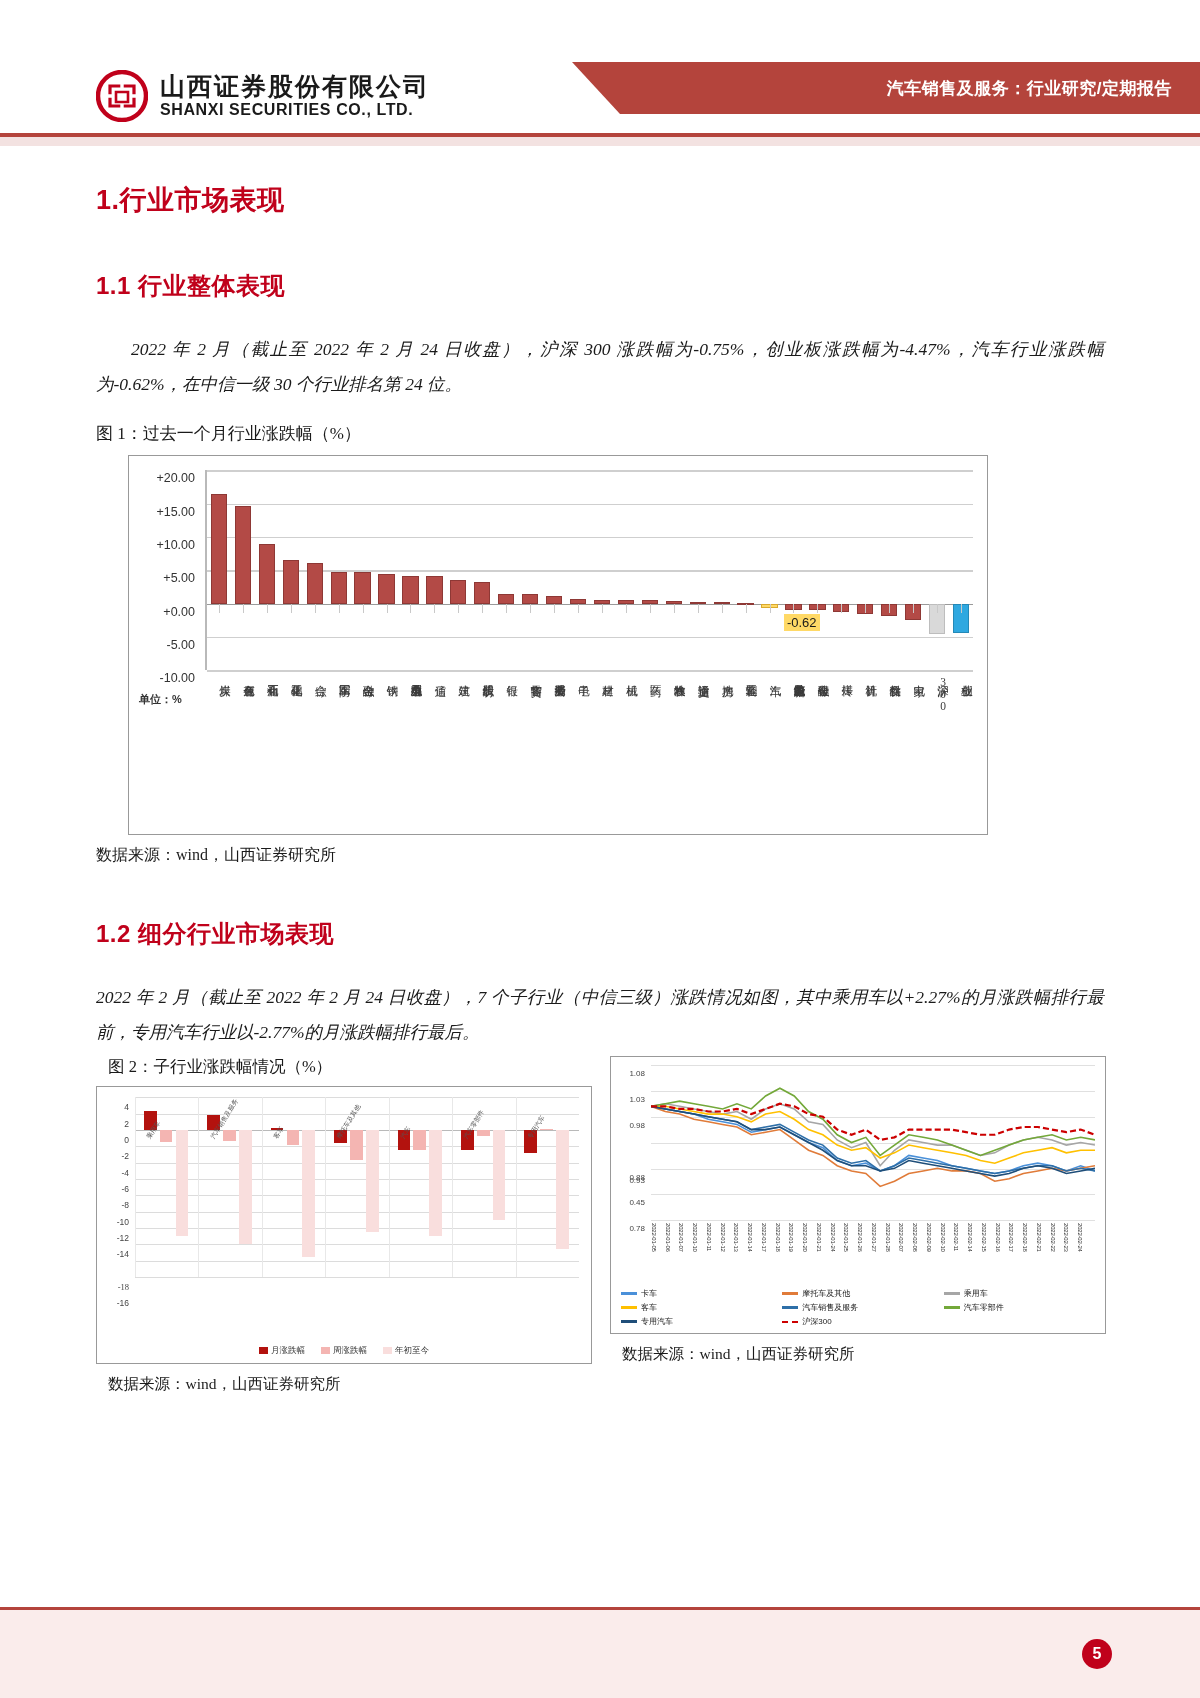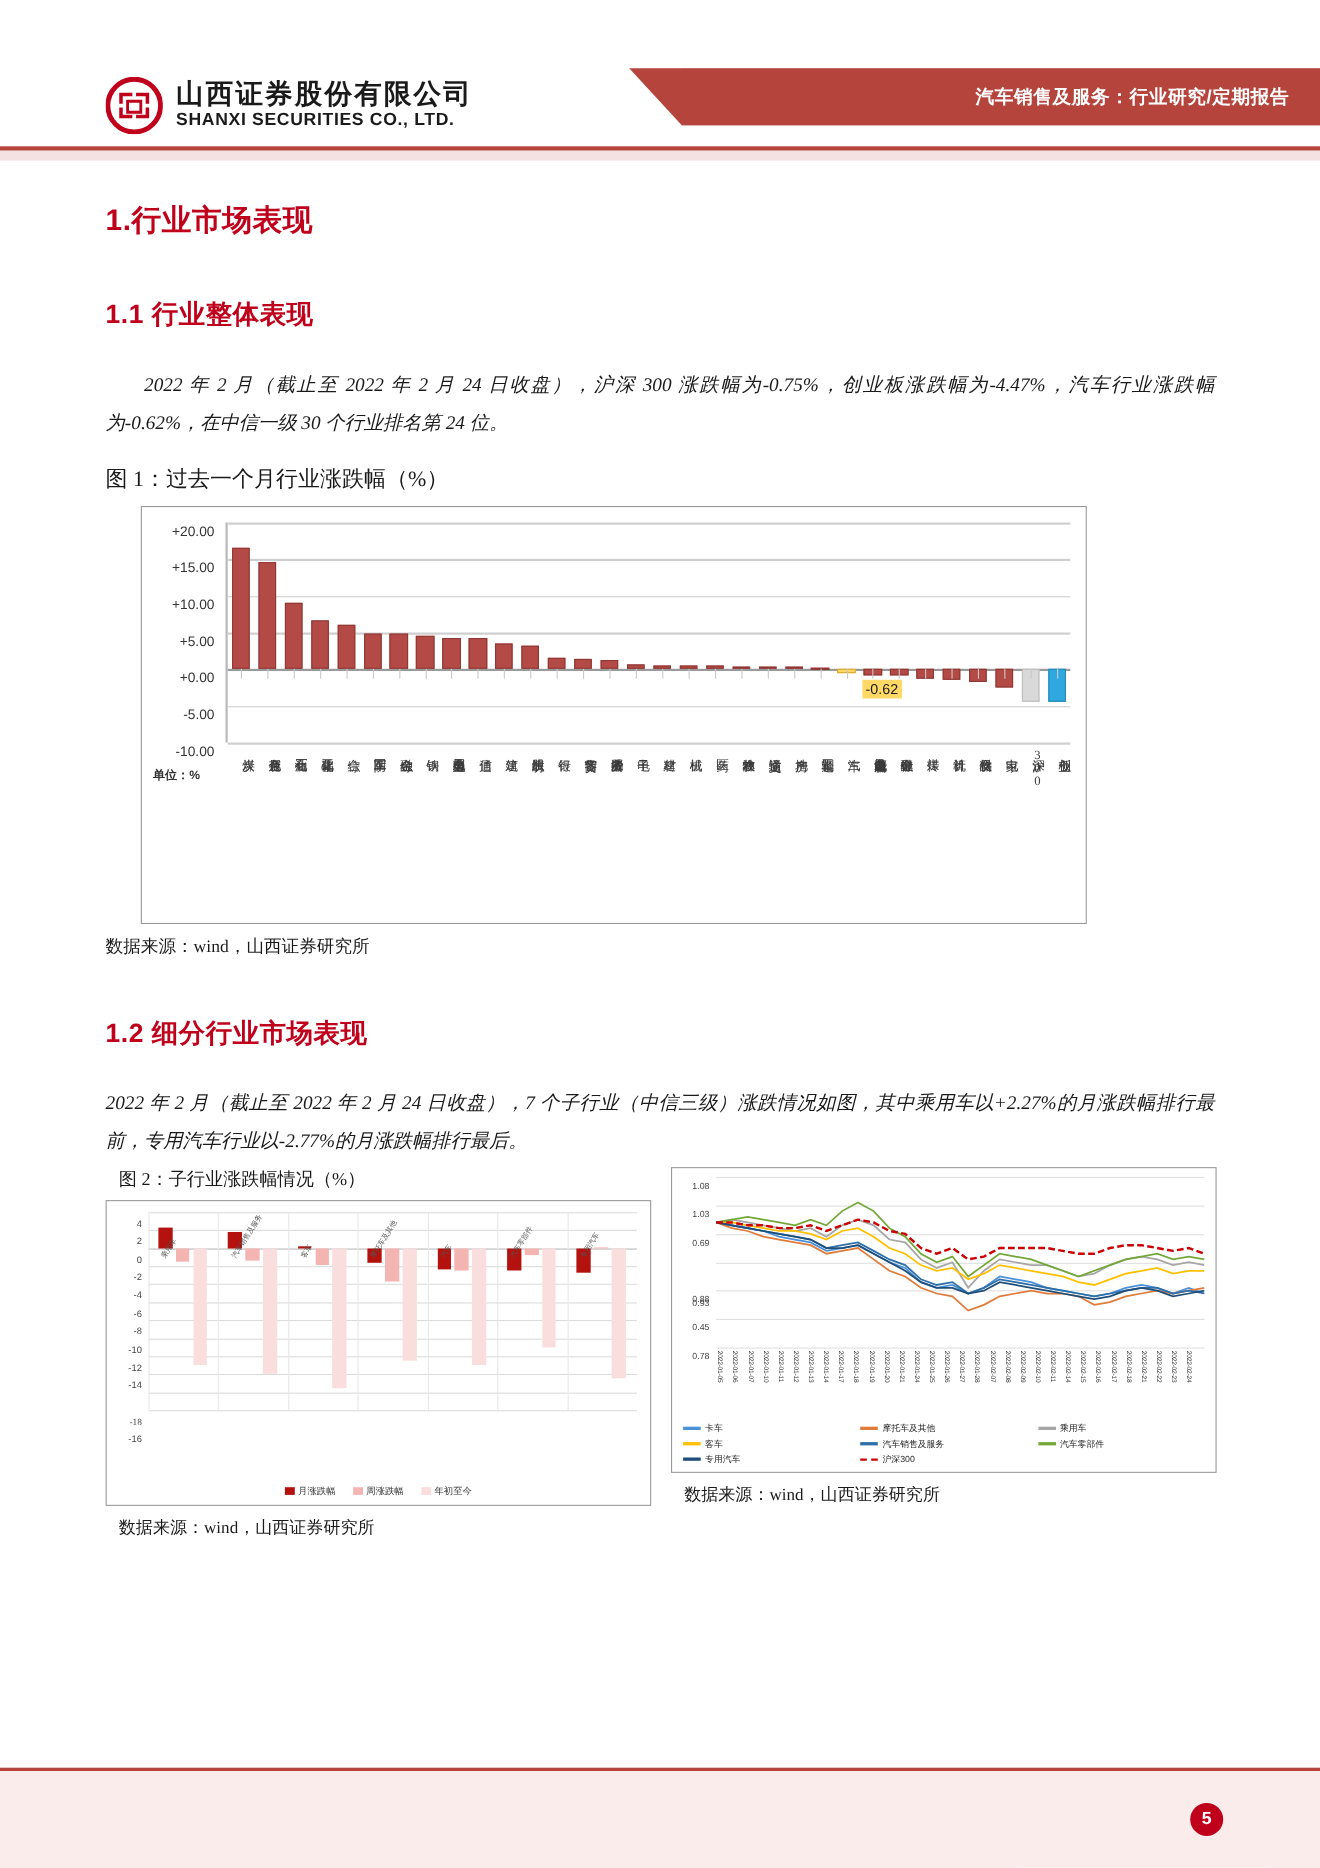--- a/index.html
+++ b/index.html
@@ -56,21 +56,21 @@
   h2.sub {
     margin:52px 0 0 96px; color:#c0011b; font-size:24px; font-weight:bold;
     font-family:"Liberation Sans", sans-serif; letter-spacing:.5px;
   }
   p.body {
     margin:30px 96px 0 96px; font-size:17.5px; line-height:2.0;
     text-align:justify; text-indent:2em;font-style:italic;
   }
   p.body.noindent { text-indent:0; }
   .fig-cap {
-    margin:18px 0 8px 96px; font-size:20px; line-height:1.6;
+    margin:18px 0 8px 96px; font-size:17px; line-height:1.6;
   }
   .src {
     margin:10px 0 0 96px; font-size:16px;
   }
 
   
   .chart1-box {
     margin:6px 0 0 128px; width:860px; height:380px;
     border:1.5px solid #999; background:#fff; position:relative;
   }
@@ -491,21 +491,21 @@
           </div>
       </div>
       <div class="fig-src">数据来源：wind，山西证券研究所</div>
     </div>
 
     <div class="fig-col">
       <div class="fig-frame">
         <div class="c3-y" id="c3y">
             <div style="top: 8px;">1.08</div>
             <div style="top: 33.8333px;">1.03</div>
-            <div style="top: 59.6667px;">0.69</div>
+            <div style="top: 59.6667px;">0.98</div>
             <div style="top: 99px; margin-top: 16px;">0.93</div>
             <div style="top: 111.333px;">0.88</div>
             <div style="top: 137.167px;">0.45</div>
             <div style="top: 163px;">0.78</div>
           </div>
         <div class="c3-plot" id="c3plot">
             <div class="c3-gl" style="top: 0px;"></div>
             <div class="c3-gl" style="top: 25.8333px;"></div>
             <div class="c3-gl" style="top: 51.6667px;"></div>
             <div class="c3-gl" style="top: 77.5px;"></div>

